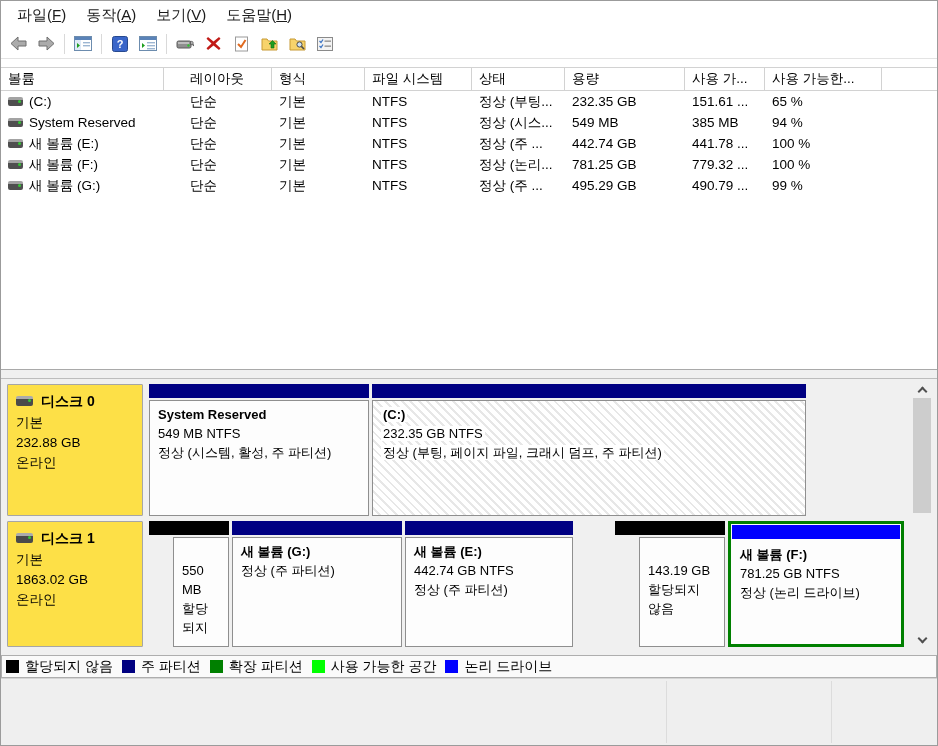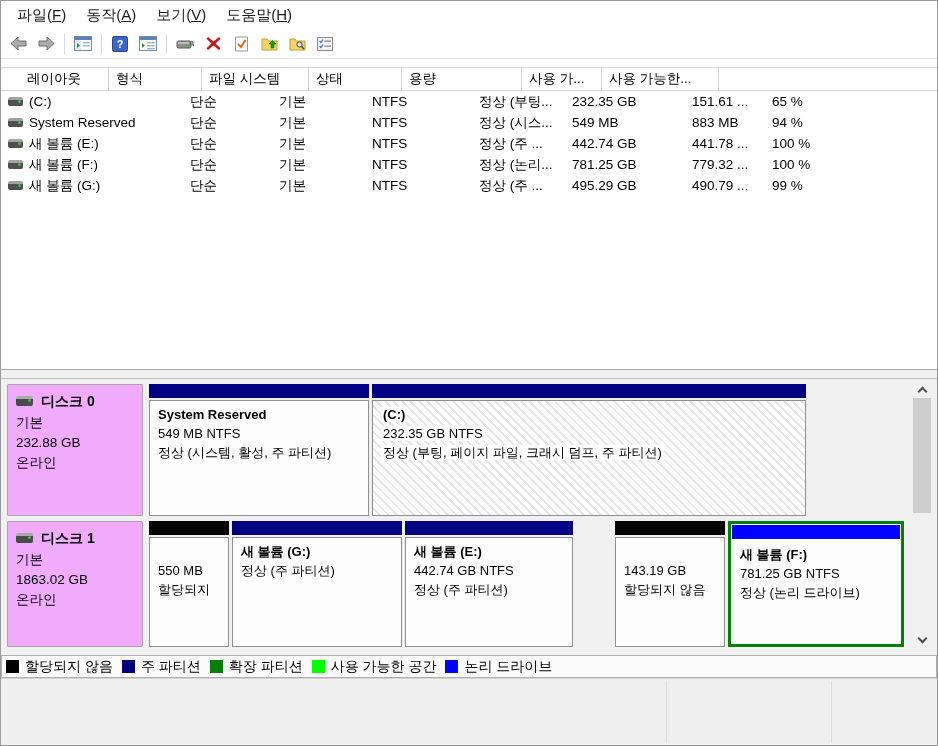--- a/index.html
+++ b/index.html
@@ -42,35 +42,35 @@
   .drive-ico { display:inline-block; width:15px; height:9px; background:linear-gradient(#a3a3a3 0 3px,#4f4f4f 3px 100%); border-radius:2px; position:relative; margin-right:6px; vertical-align:middle; flex:0 0 auto; }
   .drive-ico::after { content:""; position:absolute; right:2px; top:3px; width:3px; height:3px; background:#34c734; border-radius:50%; }
   .name-wrap { display:flex; align-items:center; }
 
   
   .splitter { height:10px; background:#f0f0f0; border-top:1px solid #a9a9a9; border-bottom:1px solid #bdbdbd; flex:0 0 auto; }
 
   
   .graph-pane { height:276px; background:#f0f0f0; position:relative; flex:0 0 auto; padding:5px 0 0 6px; }
   .disk-block { display:flex; margin-bottom:5px; }
-  .disk-info { width:136px; background:#f0abfc; border:1px solid #a6a6a6; border-radius:1px; padding:6px 8px 0 8px; font-size:13.5px; line-height:20px; color:#000; flex:0 0 auto; }
+  .disk-info { width:136px; background:#fde047; border:1px solid #a6a6a6; border-radius:1px; padding:6px 8px 0 8px; font-size:13.5px; line-height:20px; color:#000; flex:0 0 auto; }
   .disk-info .dname { font-weight:bold; font-size:14px; display:flex; align-items:center; margin-bottom:2px; }
   .disk-info .dico { width:17px; height:10px; background:linear-gradient(#ababab 0 3px,#4a4a4a 3px 100%); border-radius:2px; margin-right:8px; position:relative; }
   .disk-info .dico::after { content:""; position:absolute; right:2px; top:3px; width:3px; height:3px; background:#34c734; border-radius:50%; }
   .parts { display:flex; margin-left:6px; gap:3px; }
   .part { display:flex; flex-direction:column; }
   .part .strip { height:14px; flex:0 0 auto; }
   .strip.primary { background:#000082; }
   .strip.unalloc { background:#000000; }
   .strip.logical { background:#0000FF; }
   .part .pbody { flex:1; margin-top:2px; background:#fdfdfd; border:1px solid #8f8f8f; padding:4px 8px; font-size:13px; line-height:19px; color:#000; overflow:hidden; }
   .pbody .ptitle { font-weight:bold; }
   .pbody.hatch { background:repeating-linear-gradient(45deg,#ffffff 0 4px,#e7e7e7 4px 6px); }
   .pbody.hatch span.hl { background:#fff; padding:0 2px; }
-  .pbody.unalloc-body { padding-top:23px; }
+  .pbody.unalloc-body { padding-top:23px;margin-left:24px; }
   .part.selected { border:3px solid #008000; padding:1px; background:#fdfdfd; }
   .part.selected .strip { margin:0; }
   .part.selected .pbody { border:none; margin-top:2px; }
 
   
   .vscroll { position:absolute; top:2px; right:6px; width:18px; height:268px; background:#f0f0f0; display:flex; flex-direction:column; align-items:center; }
   .sb-btn { width:18px; height:17px; display:flex; align-items:center; justify-content:center; }
   .chev { width:7px; height:7px; border-left:2px solid #505050; border-bottom:2px solid #505050; }
   .chev.up { transform:rotate(135deg); margin-top:4px; }
   .chev.down { transform:rotate(-45deg); margin-bottom:4px; }
@@ -181,20 +181,21 @@
           <rect x="7.5" y="3.5" width="6.5" height="1.3" fill="#8a8a8a"></rect>
           <path d="M2.5 9 L4 10.5 L6 7.5" fill="none" stroke="#3f76c4" stroke-width="1.3"></path>
           <rect x="7.5" y="8.5" width="6.5" height="1.3" fill="#8a8a8a"></rect>
         </svg>
     </div>
   </div>
 
   <div class="list-pane">
     <div class="list-spacer"></div>
     <div class="list-header">
+      <div class="hcell c-name">볼륨</div>
       <div class="hcell c-layout">레이아웃</div>
       <div class="hcell c-type">형식</div>
       <div class="hcell c-fs">파일 시스템</div>
       <div class="hcell c-status">상태</div>
       <div class="hcell c-cap">용량</div>
       <div class="hcell c-free">사용 가...</div>
       <div class="hcell c-pct">사용 가능한...</div>
       <div class="hcell c-fill"></div>
     </div>
 
@@ -215,21 +216,21 @@
     <div class="list-row">
       <div class="rcell c-name name-wrap">
           <span class="drive-ico"></span>
           <span>System Reserved</span>
         </div>
       <div class="rcell c-layout">단순</div>
       <div class="rcell c-type">기본</div>
       <div class="rcell c-fs">NTFS</div>
       <div class="rcell c-status">정상 (시스...</div>
       <div class="rcell c-cap">549 MB</div>
-      <div class="rcell c-free">883 MB</div>
+      <div class="rcell c-free">385 MB</div>
       <div class="rcell c-pct">94 %</div>
     </div>
 
     <div class="list-row">
       <div class="rcell c-name name-wrap">
           <span class="drive-ico"></span>
           <span>새 볼륨 (E:)</span>
         </div>
       <div class="rcell c-layout">단순</div>
       <div class="rcell c-type">기본</div>

